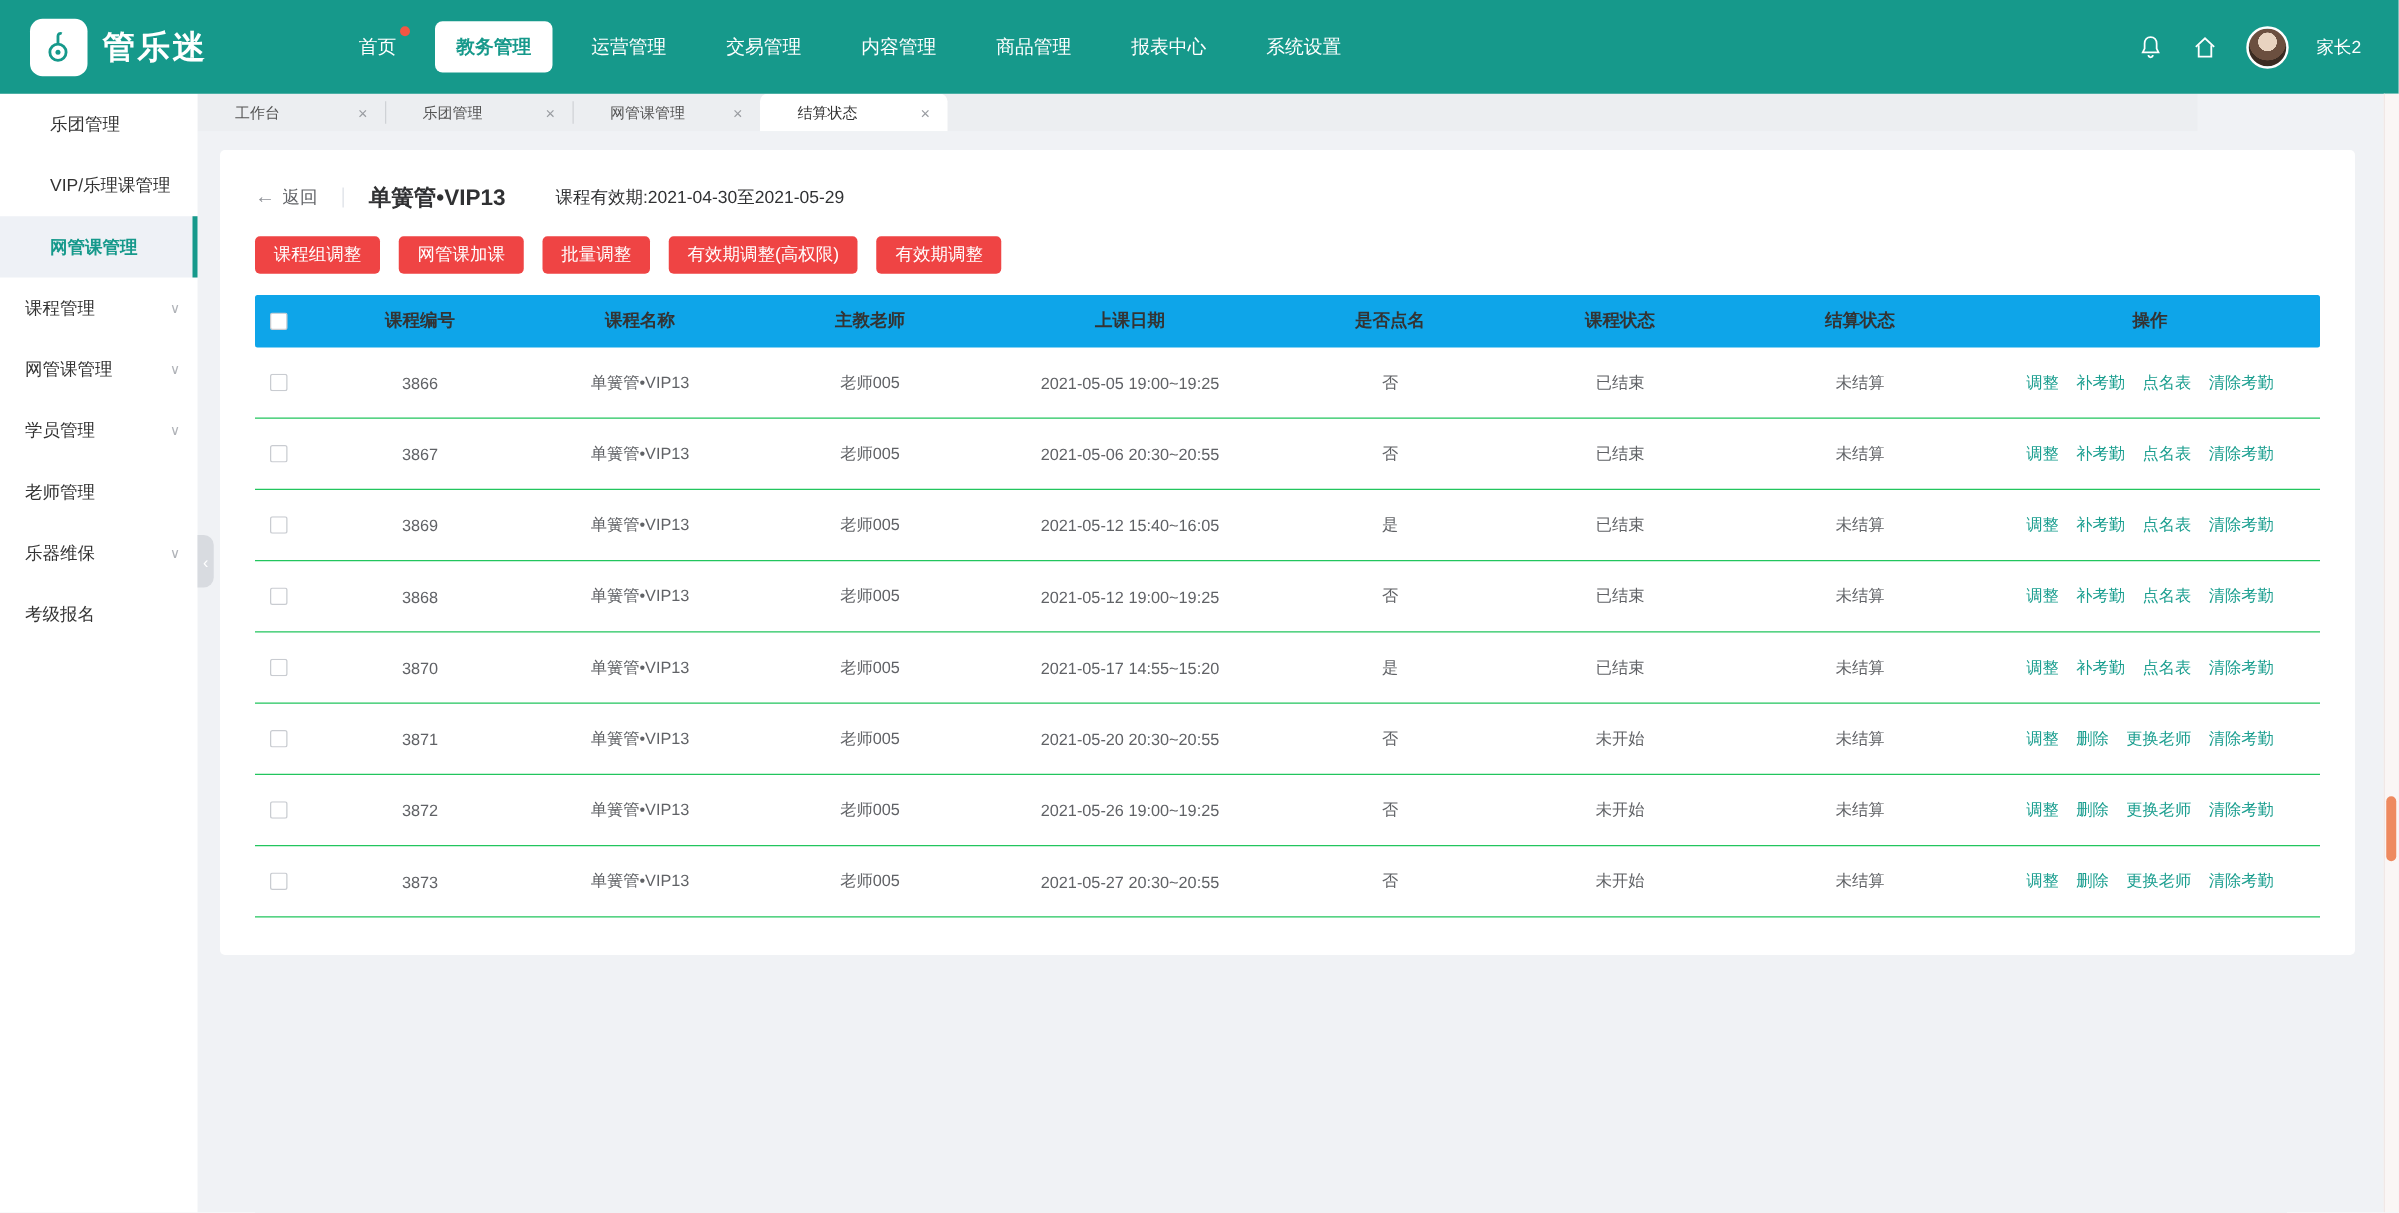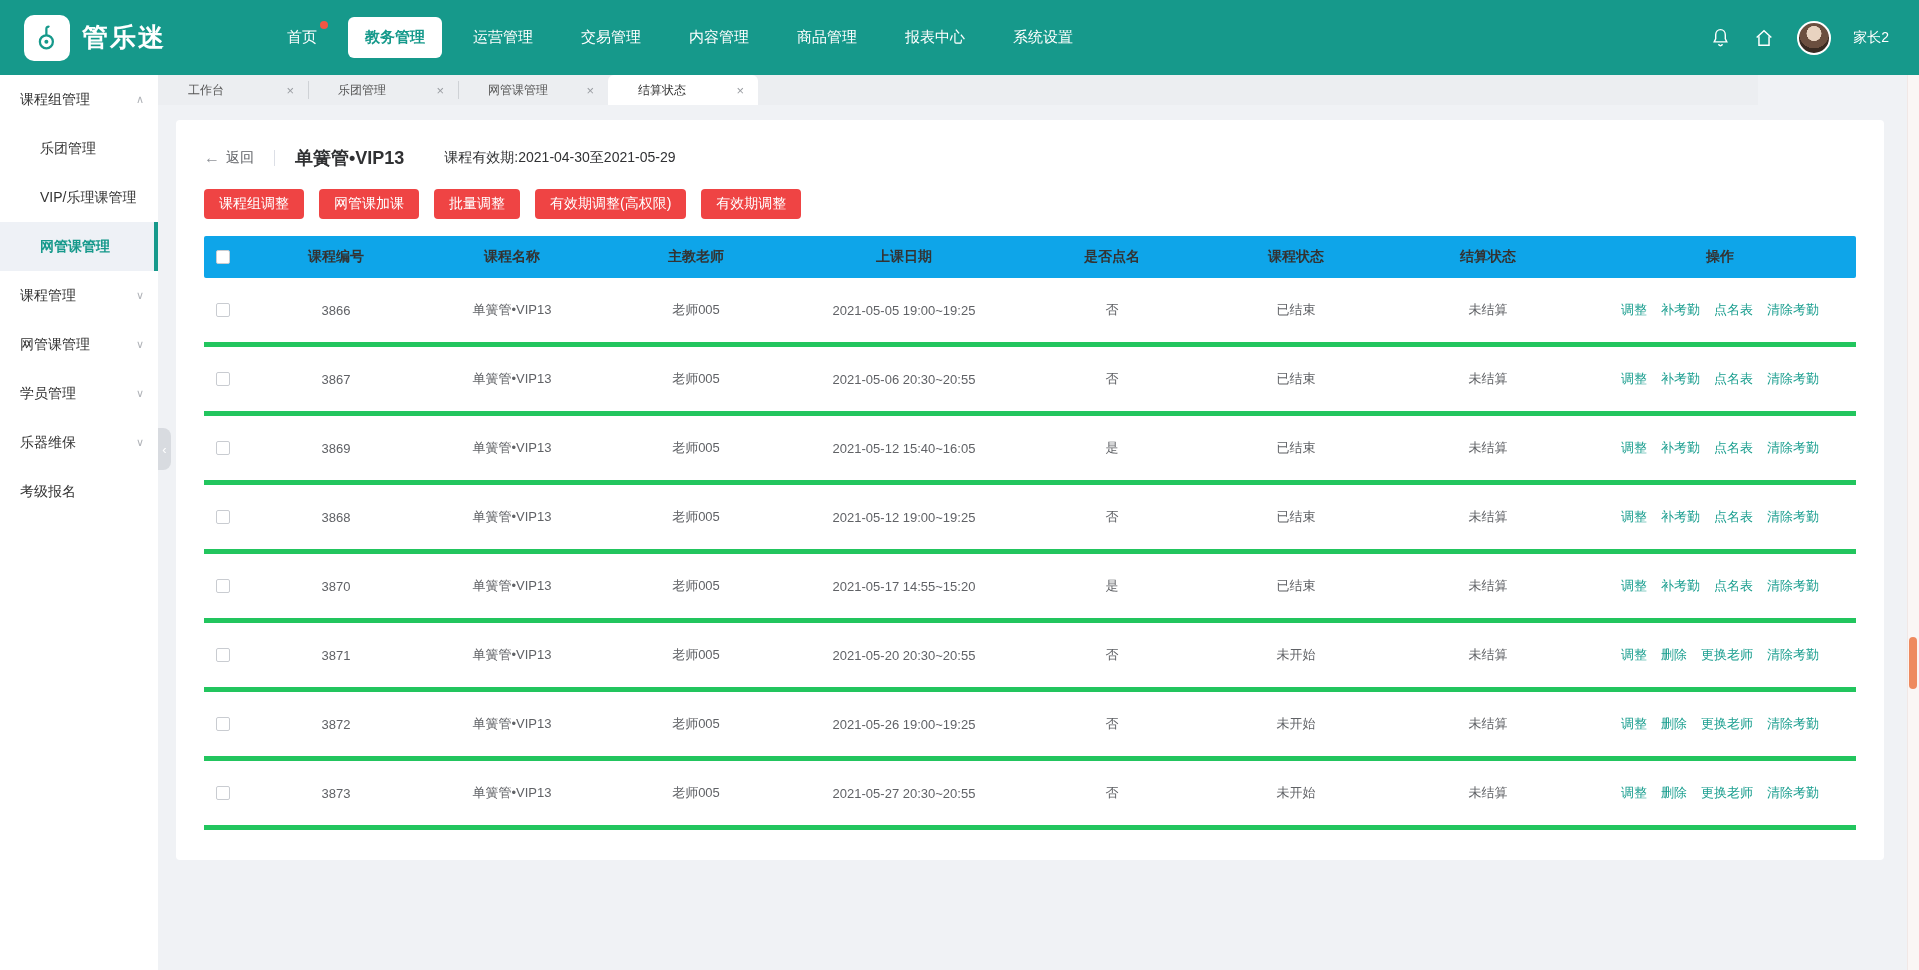--- a/index.html
+++ b/index.html
@@ -47,21 +47,21 @@
   .head-divider { width:1px; height:16px; background:#dcdfe6; margin:0 6px; }
   .page-title { font-size:18px; font-weight:700; color:#303133; }
   .validity { font-size:14px; color:#303133; margin-left:26px; }
 
   .btn-row { display:flex; gap:15px; margin-top:17px; }
   .btn { background:#ef4444; color:#fff; border:none; font-size:14px; height:30px; padding:0 15px; border-radius:4px; cursor:pointer; font-family:inherit; white-space:nowrap; }
 
   .table { margin-top:17px; width:100%; }
   .trow { display:flex; align-items:center; }
   .thead { background:#0ea5e9; height:42px; font-weight:700; color:#333; font-size:14px; border-radius:2px; }
-  .tbody-row { height:69px; border-bottom:5px solid #22c55e; color:#606266; font-size:13px; }
+  .tbody-row { height:57px; border-bottom:1px solid #22c55e; color:#606266; font-size:13px; }
   .cell { text-align:center; white-space:nowrap; overflow:hidden; }
   .col-check { width:52px; flex:0 0 auto; display:flex; justify-content:flex-start; padding-left:12px; }
   .col-id { flex:10 1 0; }
   .col-name { flex:12 1 0; }
   .col-teacher { flex:11 1 0; }
   .col-date { flex:15 1 0; }
   .col-roll { flex:11 1 0; }
   .col-status { flex:12 1 0; }
   .col-settle { flex:12 1 0; }
   .col-ops { flex:17 1 0; }
@@ -108,44 +108,43 @@
         <path d="M4 11.5 L12 4 l8 7.5"></path>
         <path d="M6.5 10 V20 h11 V10"></path>
       </svg>
     </div>
     <div class="avatar"></div>
     <div class="tb-user">家长2</div>
   </div>
 </div>
 
 <div class="sidebar" id="sidebar">
-    <div class="side-item parent">
-      <span class="side-label">课程组管理</span>
-      <span class="side-chevron">∧</span>
-    </div>
     <div class="side-item child">
       <span class="side-label">乐团管理</span>
     </div>
     <div class="side-item child">
       <span class="side-label">VIP/乐理课管理</span>
     </div>
     <div class="side-item child active">
       <span class="side-label">网管课管理</span>
     </div>
     <div class="side-item parent">
       <span class="side-label">课程管理</span>
       <span class="side-chevron">∨</span>
     </div>
     <div class="side-item parent">
       <span class="side-label">网管课管理</span>
       <span class="side-chevron">∨</span>
     </div>
     <div class="side-item parent">
       <span class="side-label">学员管理</span>
       <span class="side-chevron">∨</span>
+    </div>
+    <div class="side-item parent">
+      <span class="side-label">老师管理</span>
     </div>
     <div class="side-item parent">
       <span class="side-label">乐器维保</span>
       <span class="side-chevron">∨</span>
     </div>
     <div class="side-item parent">
       <span class="side-label">考级报名</span>
     </div>
   </div>
 <div class="collapse-handle">‹</div>

